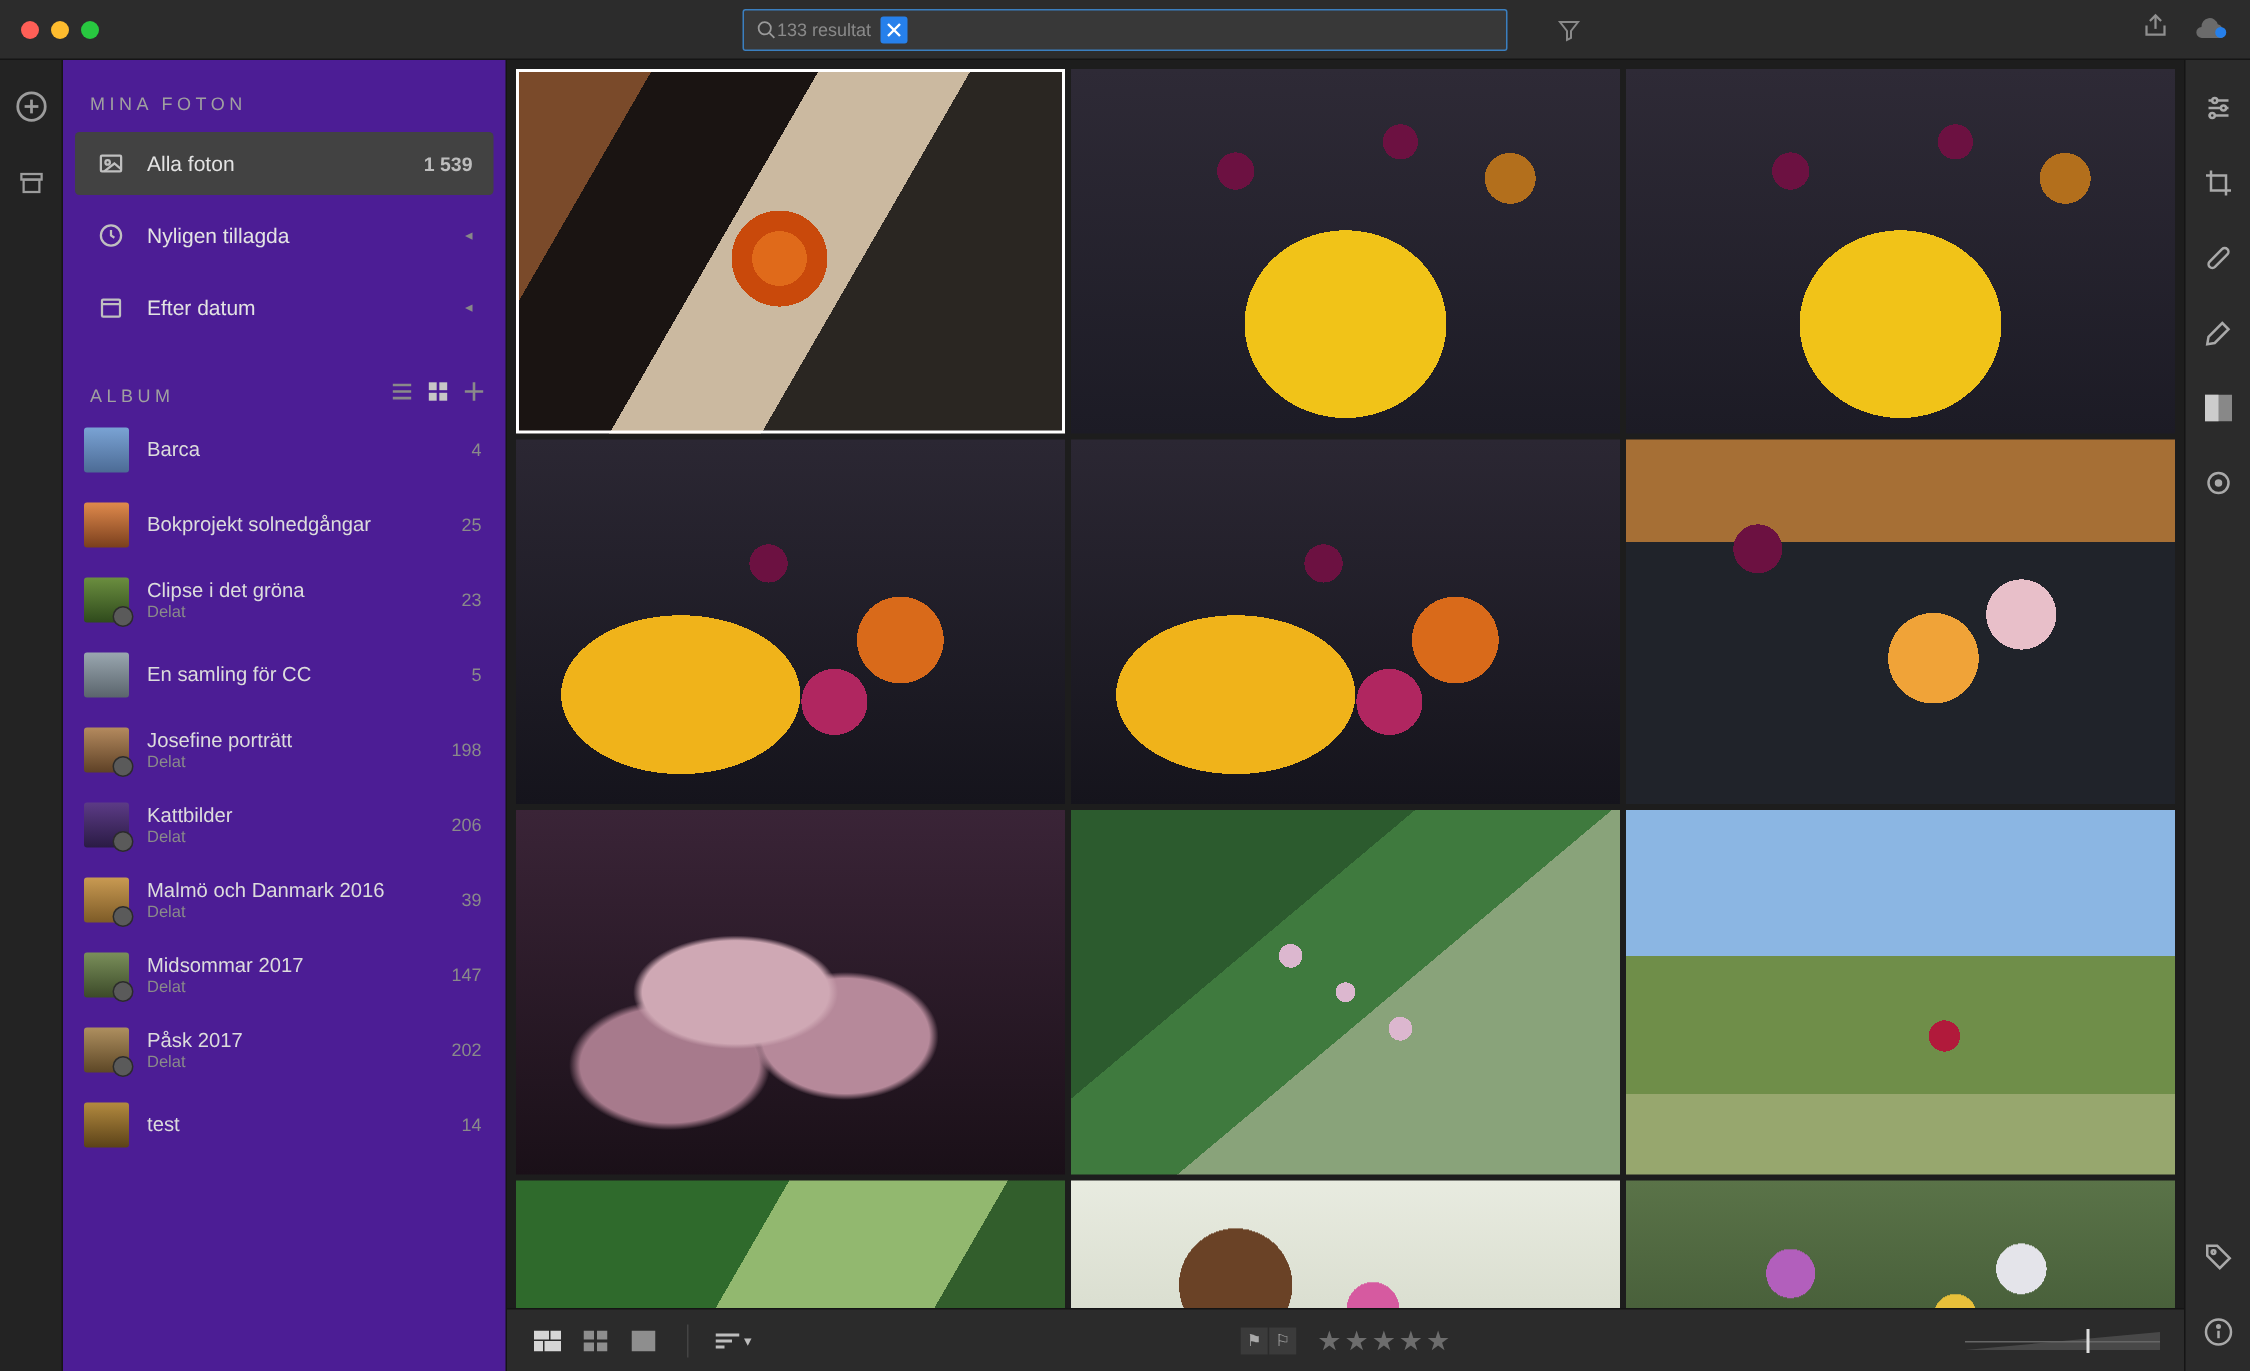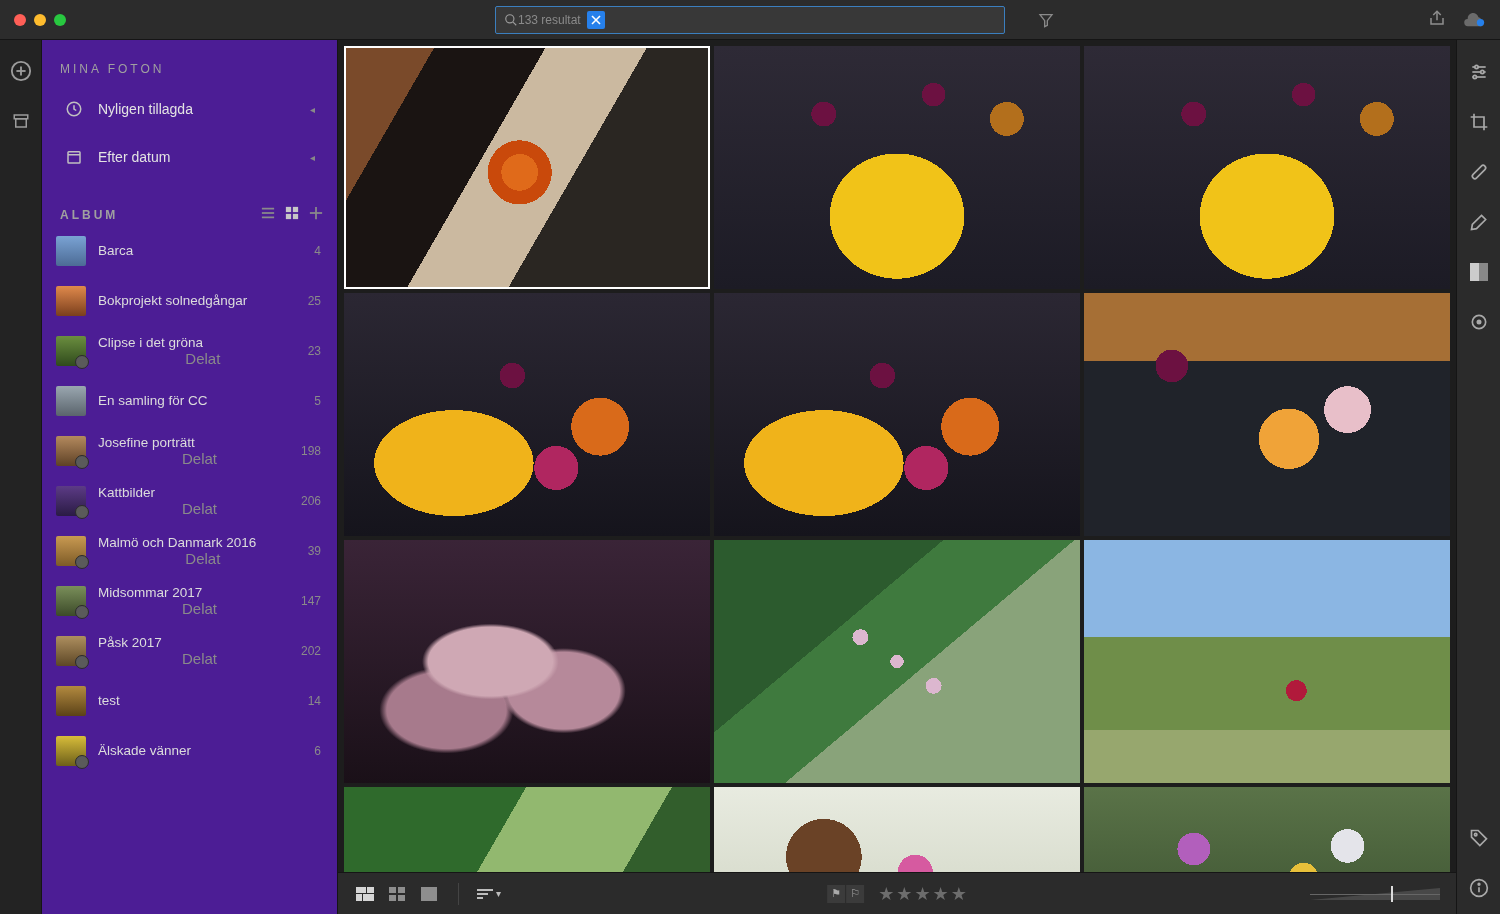--- a/index.html
+++ b/index.html
@@ -25,31 +25,31 @@
   .leftstrip div{cursor:pointer; color:#9c9c9c;}
   .sidebar { width:296px; background:#4c1d95; border-right:1px solid #151515; display:flex; flex-direction:column; overflow-y:auto; }
   .section-hdr { padding:22px 18px 12px 18px; font-size:12px; letter-spacing:3px; color:#a0a0a0; }
   .navitem { margin:0 8px 6px 8px; height:42px; border-radius:3px; display:flex; align-items:center; padding:0 14px; cursor:pointer; position:relative;}
   .navitem.active{background:#424242;}
   .navitem .icon{width:20px; height:20px; display:flex;align-items:center;justify-content:center; color:#c0c0c0; margin-right:14px;}
   .navitem .lbl{flex:1; font-size:14px; color:#e3e3e3;}
   .navitem .cnt{font-size:13px; color:#bdbdbd; font-weight:600;}
   .navitem .arrow{color:#888; font-size:10px; margin-left:8px;}
   .album-hdr{display:flex; align-items:center; padding:22px 14px 10px 18px;}
-  .album-hdr .title{flex:1; font-size:12px; letter-spacing:3px; color:#a0a0a0;font-weight:bold;}
+  .album-hdr .title{flex:1; font-size:12px; letter-spacing:3px; color:#a0a0a0;}
   .album-hdr .controls{display:flex; gap:10px; color:#8a8a8a;}
   .album-hdr .controls div{cursor:pointer;}
   .albumlist{padding:0 10px 20px 14px; display:flex; flex-direction:column; gap:16px;}
   .album{display:flex; align-items:center; height:34px; cursor:pointer; padding-right:6px;}
   .album .thumb{width:30px;height:30px;border-radius:2px;margin-right:12px;position:relative;flex:0 0 auto;}
   .album .thumb::after{content:"";position:absolute;right:-3px;bottom:-3px;width:12px;height:12px;border-radius:50%;background:#5a5a5a;border:1px solid #2b2b2b;display:none;}
   .album.shared .thumb::after{display:block;}
   .album .meta{flex:1;display:flex;flex-direction:column;justify-content:center;}
   .album .name{font-size:13.5px;color:#dcdcdc;line-height:1.15;}
-  .album .sub{font-size:15px;color:#8a8a8a;text-align:center;}
+  .album .sub{font-size:11px;color:#8a8a8a;}
   .album .acount{font-size:12px;color:#8a8a8a;}
   
   .main{flex:1; background:#1d1d1d; display:flex; flex-direction:column; min-width:0;}
   .gridwrap{flex:1; overflow:hidden; padding:6px 6px 0 6px;}
   .grid{display:grid; grid-template-columns:repeat(3, 1fr); gap:4px;}
   .cell{width:100%; aspect-ratio: 330/219; background:#333; position:relative; overflow:hidden; cursor:pointer;}
   .cell.selected{outline:2px solid #fff; outline-offset:-2px;}
   .row4 .cell{aspect-ratio:330/140;}
   
   .ph1{background:radial-gradient(circle at 48% 52%, #e06a1a 0 8%, #c9490b 8% 14%, transparent 14%), linear-gradient(120deg,#7a4a2a 0 18%, #1a1412 18% 40%, #cbb9a0 40% 60%, #2a2622 60% 100%);}
@@ -182,20 +182,31 @@
         <svg width="18" height="18" viewBox="0 0 24 24" fill="none" stroke="#9c9c9c" stroke-width="2">
             <rect x="3" y="4" width="18" height="5"></rect>
             <rect x="5" y="9" width="14" height="11"></rect>
           </svg>
       </div>
     </div>
 
     <div class="sidebar">
       <div class="section-hdr">MINA FOTON</div>
 
+      <div class="navitem active">
+        <div class="icon">
+            <svg width="18" height="18" viewBox="0 0 24 24" fill="none" stroke="#c0c0c0" stroke-width="2">
+              <rect x="3" y="5" width="18" height="14" rx="1"></rect>
+              <circle cx="9" cy="11" r="2"></circle>
+              <path d="M21 17l-6-5-9 7"></path>
+            </svg>
+          </div>
+        <div class="lbl">Alla foton</div>
+        <div class="cnt">1 539</div>
+      </div>
       <div class="navitem">
         <div class="icon">
             <svg width="18" height="18" viewBox="0 0 24 24" fill="none" stroke="#c0c0c0" stroke-width="2">
               <circle cx="12" cy="12" r="9"></circle>
               <path d="M12 7v5l3 2"></path>
             </svg>
           </div>
         <div class="lbl">Nyligen tillagda</div>
         <div class="arrow">◂</div>
       </div>
@@ -301,27 +312,20 @@
             </div>
             <div class="acount">202</div>
           </div>
           <div class="album">
             <div class="thumb t12"></div>
             <div class="meta">
               <div class="name">test</div>
             </div>
             <div class="acount">14</div>
           </div>
-          <div class="album shared">
-            <div class="thumb t13"></div>
-            <div class="meta">
-              <div class="name">Älskade vänner</div>
-            </div>
-            <div class="acount">6</div>
-          </div>
         </div>
     </div>
 
     <div class="main">
       <div class="gridwrap">
         <div class="grid">
           <div class="cell ph1 selected"></div>
           <div class="cell ph2"></div>
           <div class="cell ph3"></div>
           <div class="cell ph4"></div>

